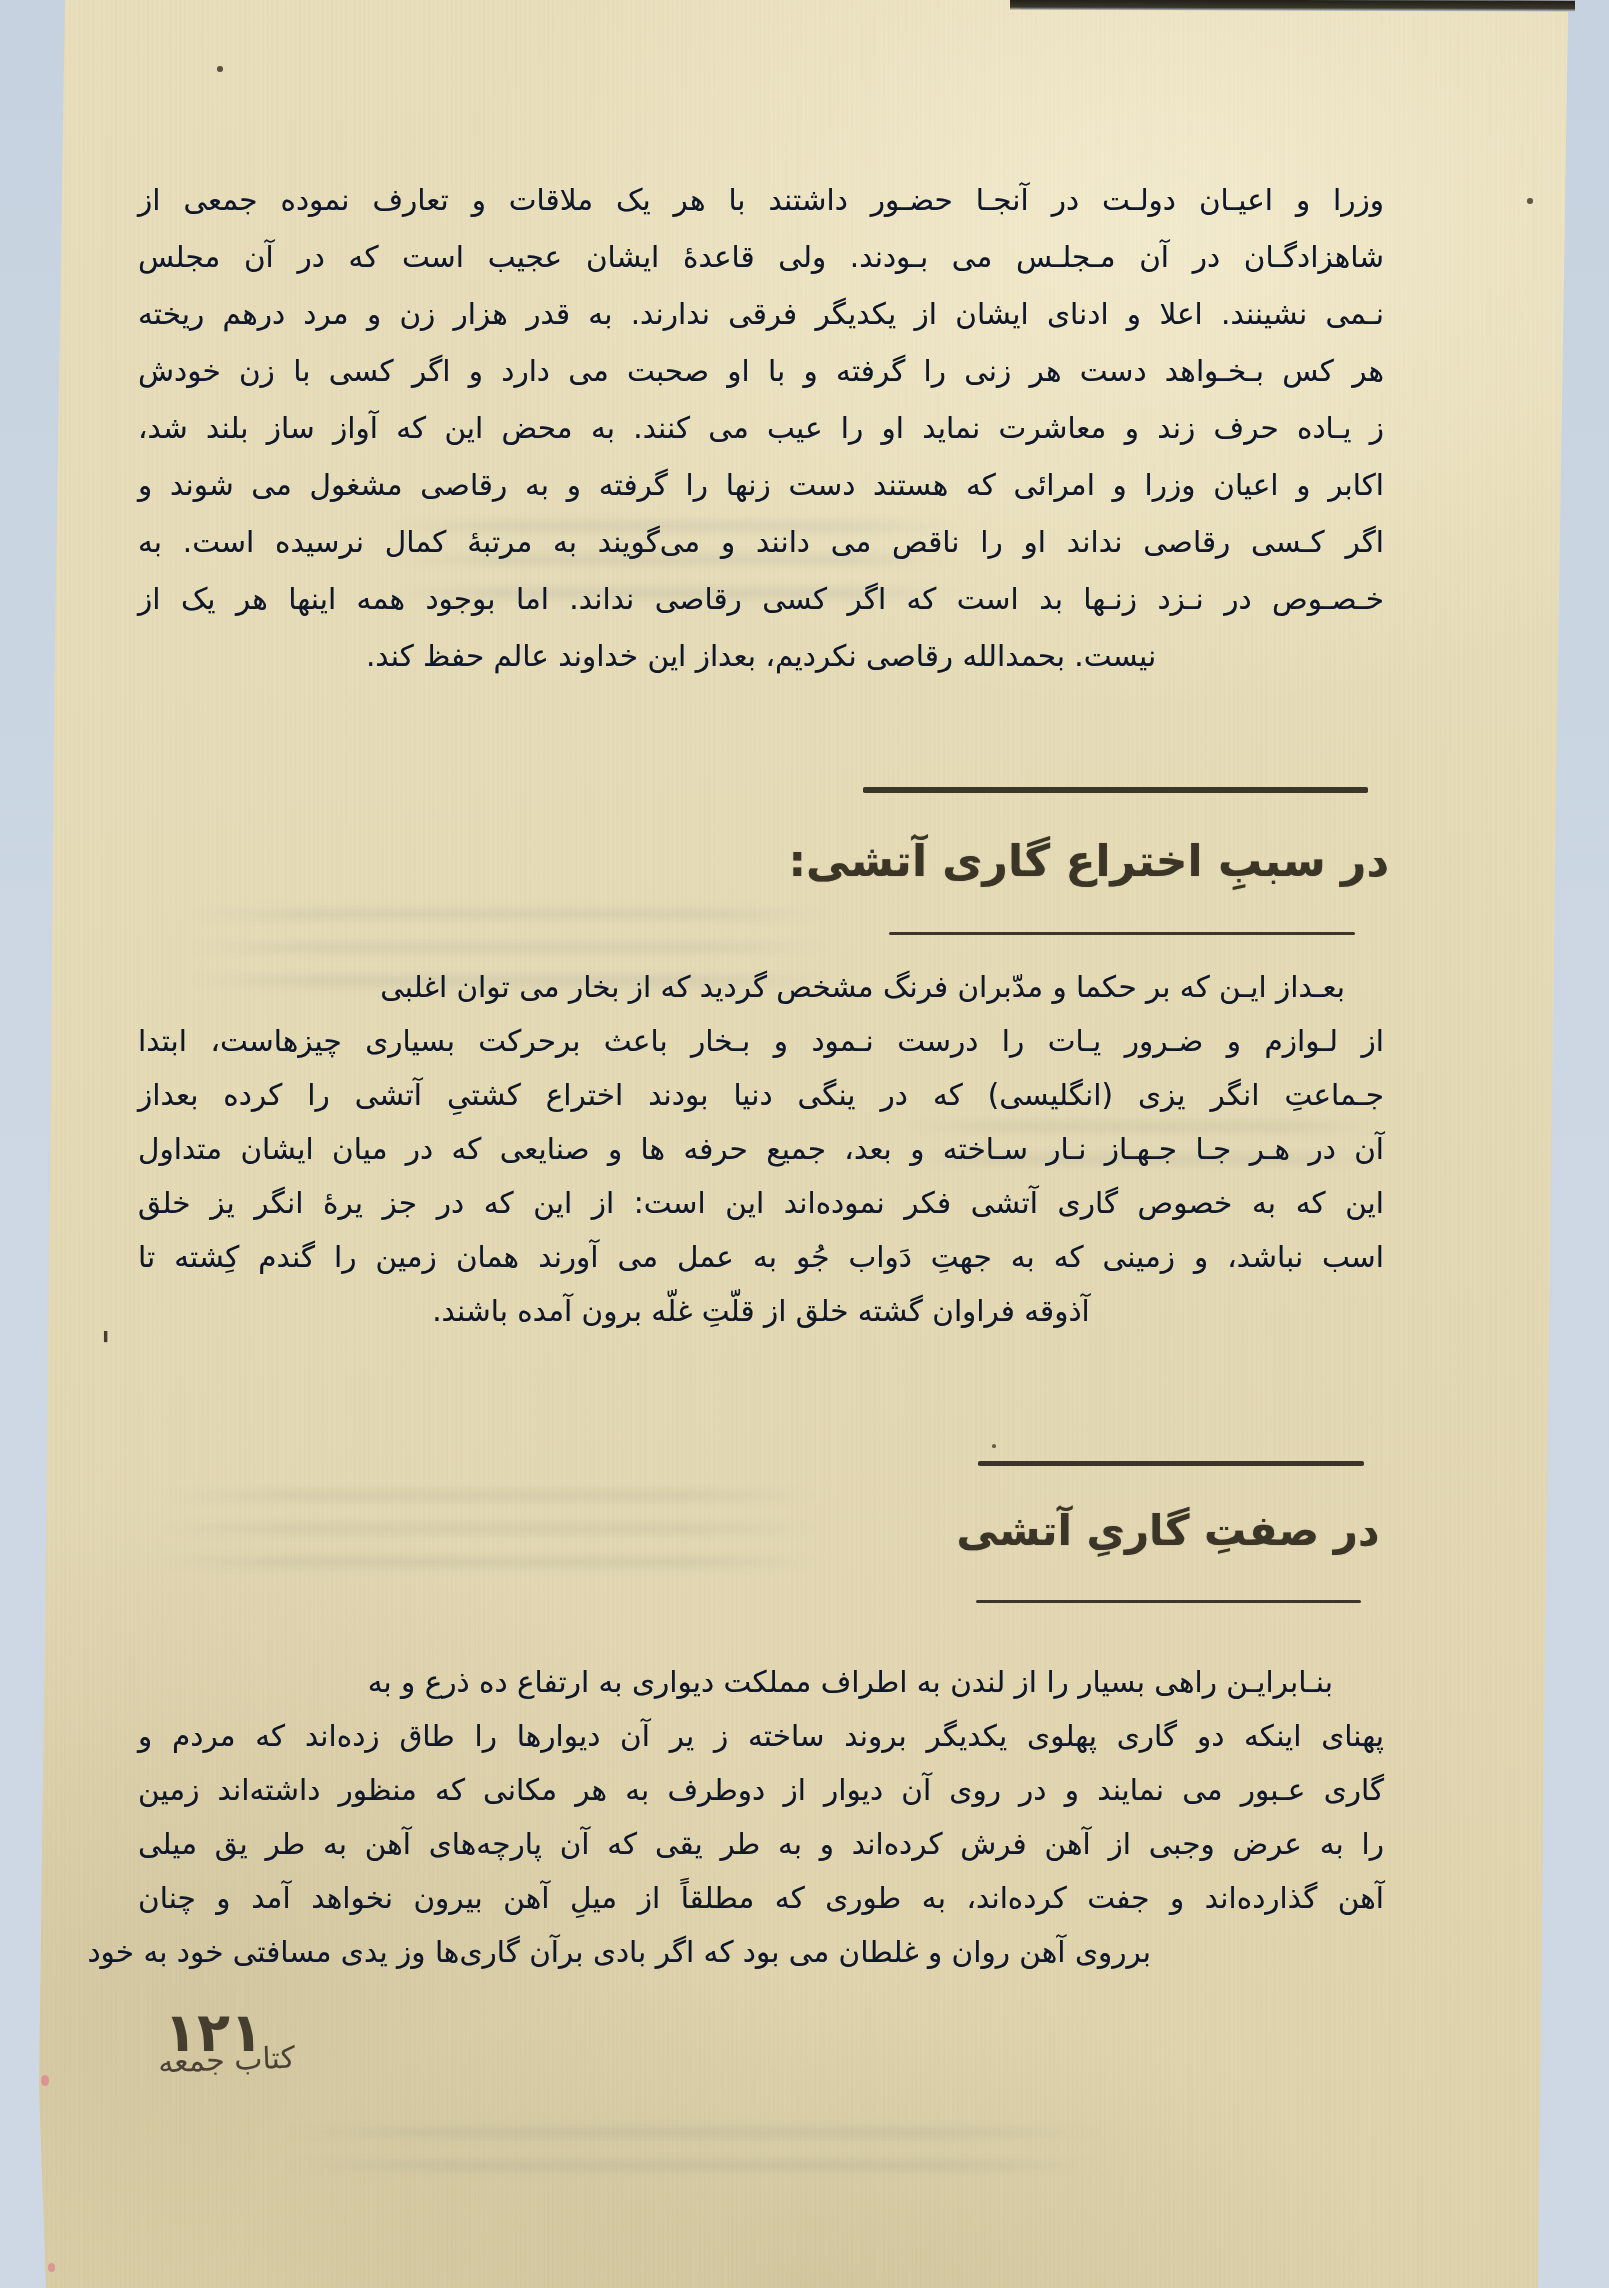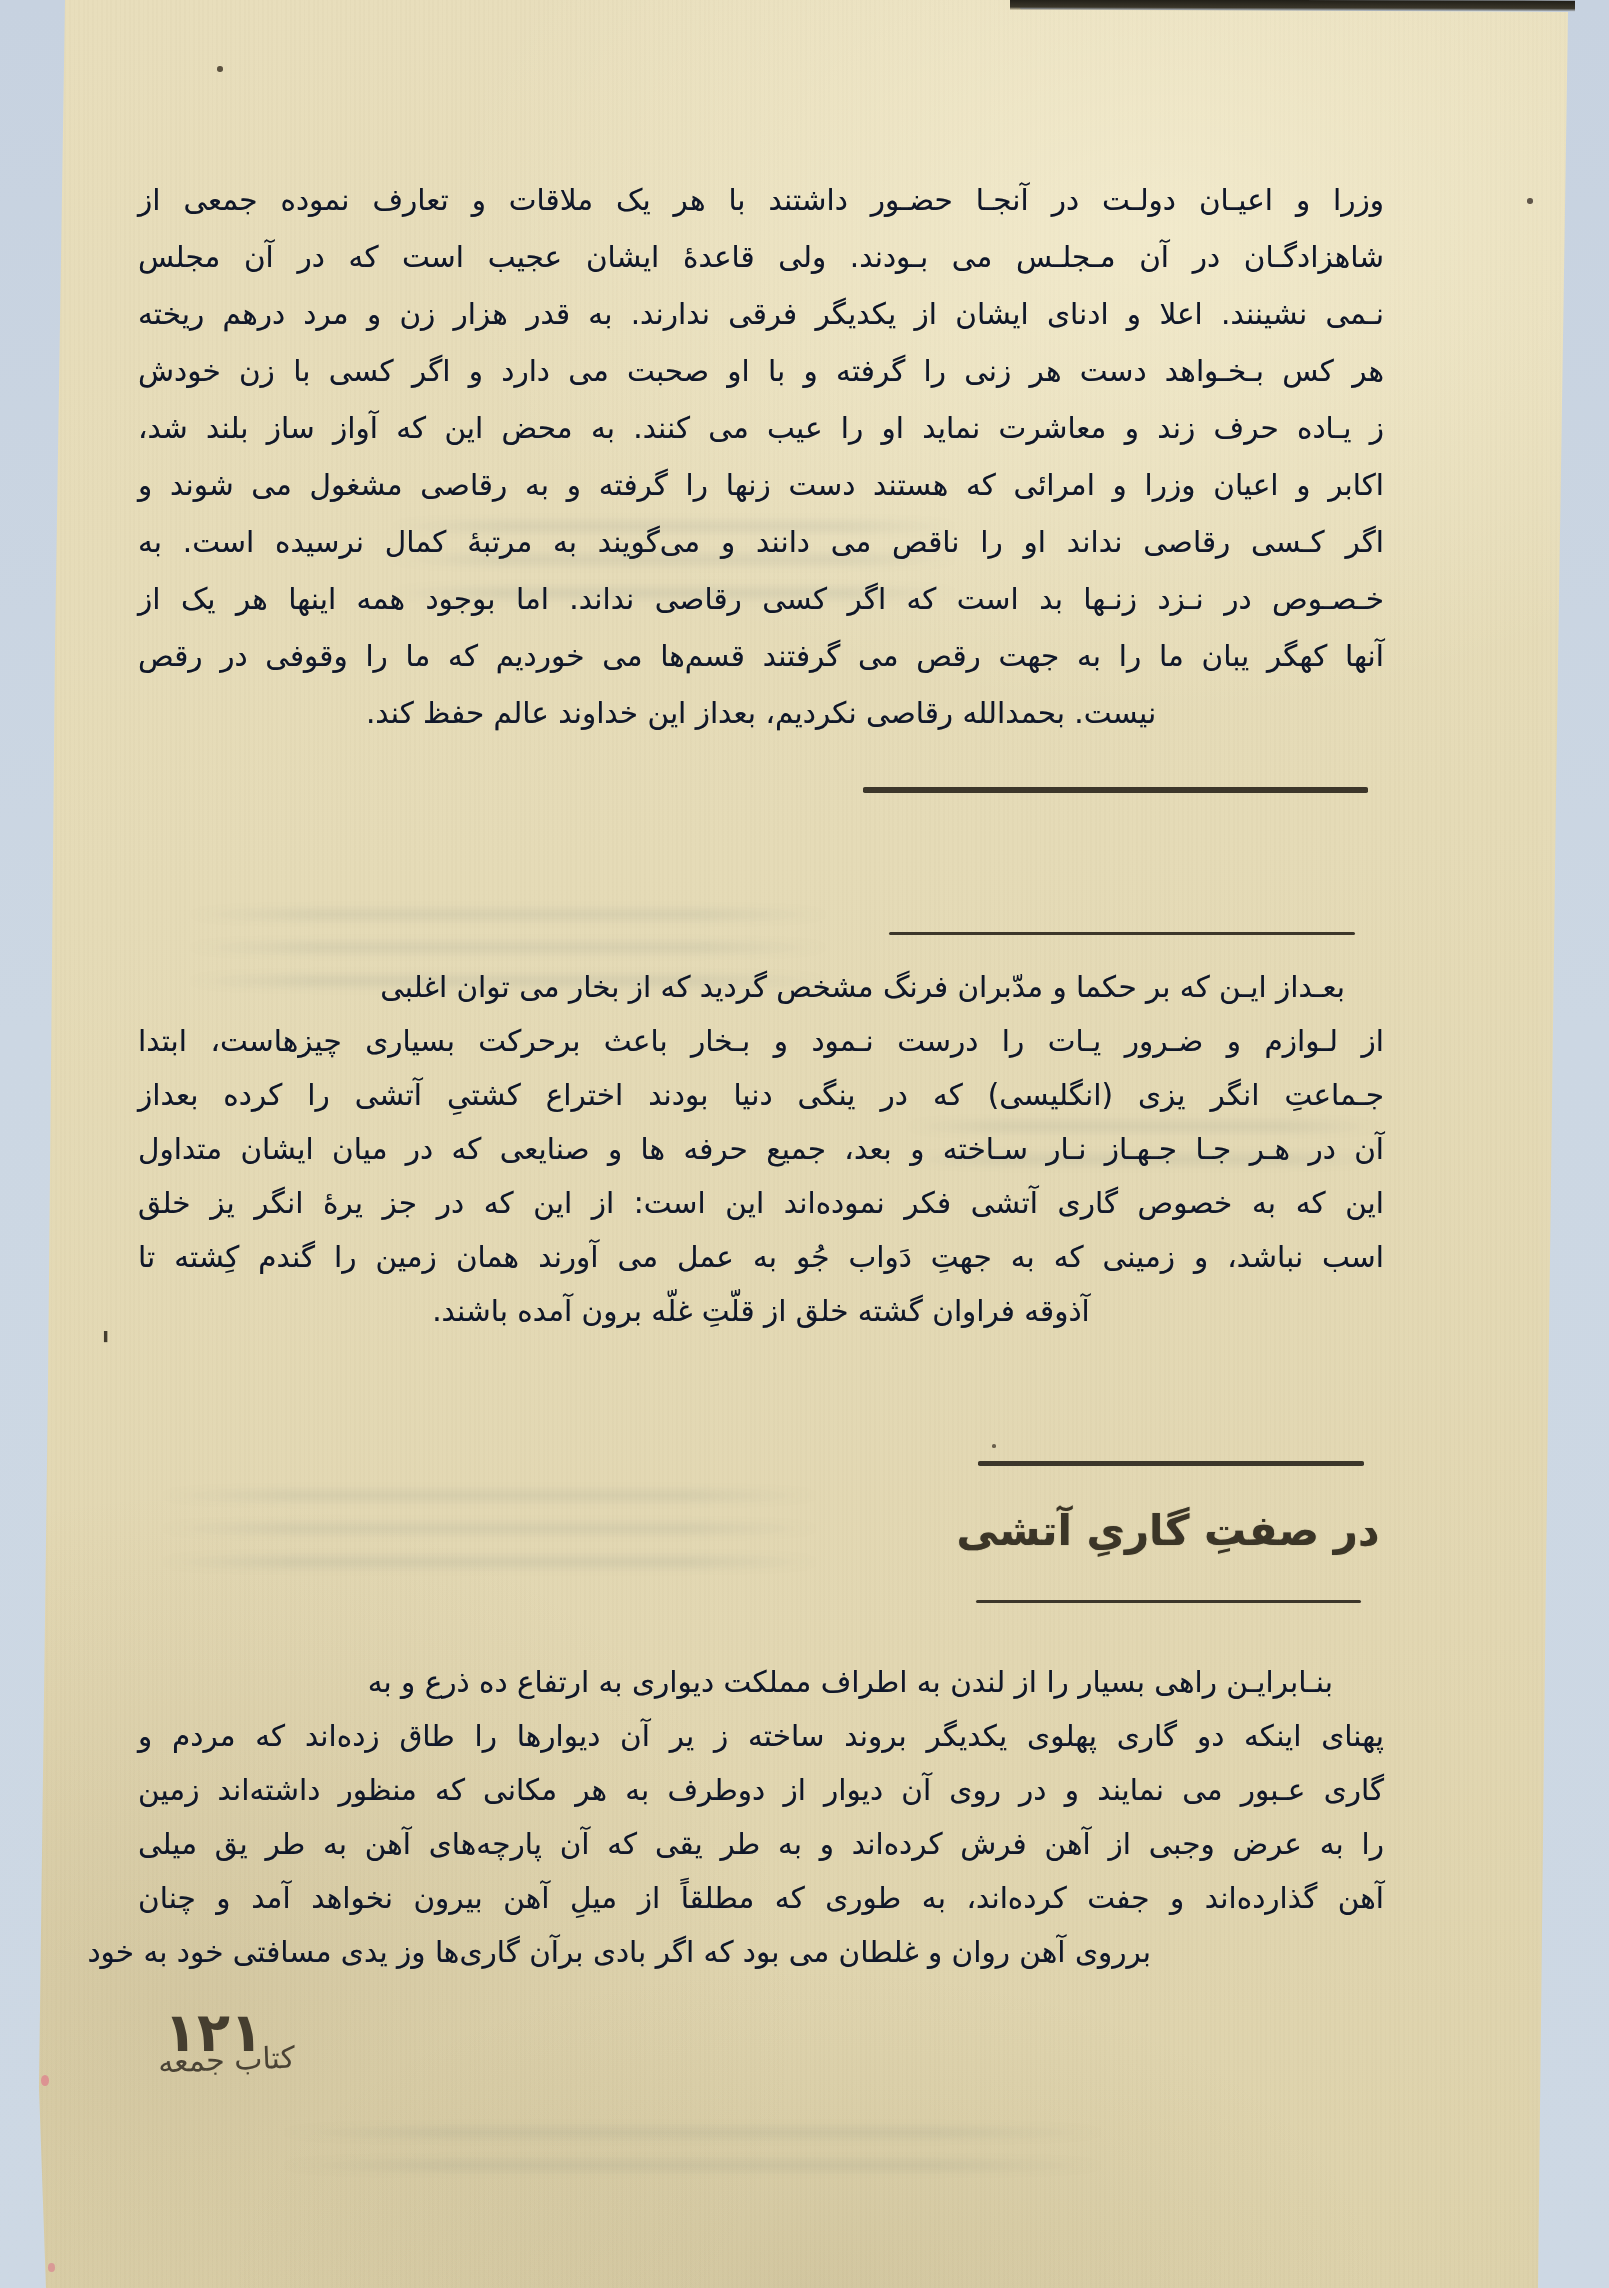--- a/index.html
+++ b/index.html
@@ -101,25 +101,25 @@
 
   <div class="col p1" style="top:172px;">
     <div class="line">وزرا و اعیـان دولـت در آنجـا حضـور داشتند با هر یک ملاقات و تعارف نموده جمعی از</div>
     <div class="line">شاهزادگـان در آن مـجلـس می بـودند. ولی قاعدهٔ ایشان عجیب است که در آن مجلس</div>
     <div class="line">نـمی نشینند. اعلا و ادنای ایشان از یکدیگر فرقی ندارند. به قدر هزار زن و مرد درهم ریخته</div>
     <div class="line">هر کس بـخـواهد دست هر زنی را گرفته و با او صحبت می دارد و اگر کسی با زن خودش</div>
     <div class="line">ز یـاده حرف زند و معاشرت نماید او را عیب می کنند. به محض این که آواز ساز بلند شد،</div>
     <div class="line">اکابر و اعیان وزرا و امرائی که هستند دست زنها را گرفته و به رقاصی مشغول می شوند و</div>
     <div class="line">اگر کـسی رقاصی نداند او را ناقص می دانند و می‌گویند به مرتبهٔ کمال نرسیده است. به</div>
     <div class="line">خـصـوص در نـزد زنـها بد است که اگر کسی رقاصی نداند. اما بوجود همه اینها هر یک از</div>
-    <div class="line">آنها کهگر یبان ما را به جهت رقص می گرفتند قسم‌ها می خوردیم که ما را وقوفی در رقص</div>
     <div class="line center">نیست. بحمدالله رقاصی نکردیم، بعداز این خداوند عالم حفظ کند.</div>
   </div>
 
   <div class="rule" style="left:863px;top:787px;width:505px;height:5.5px;"></div>
+  <div class="headline" style="left:835px;top:806px;width:554px;font-size:44px;line-height:109px;">در سببِ اختراع گاری آتشی:</div>
   <div class="rule" style="left:889px;top:932px;width:466px;height:2.8px;"></div>
 
   <div class="col" style="top:960px;">
     <div class="line natural indent-sm">بعـداز ایـن که بر حکما و مدّبران فرنگ مشخص گردید که از بخار می توان اغلبی</div>
     <div class="line">از لـوازم و ضـرور یـات را درست نـمود و بـخار باعث برحرکت بسیاری چیزهاست، ابتدا</div>
     <div class="line">جـماعتِ انگر یزی (انگلیسی) که در ینگی دنیا بودند اختراع کشتیِ آتشی را کرده بعداز</div>
     <div class="line">آن در هـر جـا جـهـاز نـار سـاخته و بعد، جمیع حرفه ها و صنایعی که در میان ایشان متداول</div>
     <div class="line">این که به خصوص گاری آتشی فکر نموده‌اند این است: از این که در جز یرهٔ انگر یز خلق</div>
     <div class="line">اسب نباشد، و زمینی که به جهتِ دَواب جُو به عمل می آورند همان زمین را گندم کِشته تا</div>
     <div class="line center">آذوقه فراوان گشته خلق از قلّتِ غلّه برون آمده باشند.</div>

